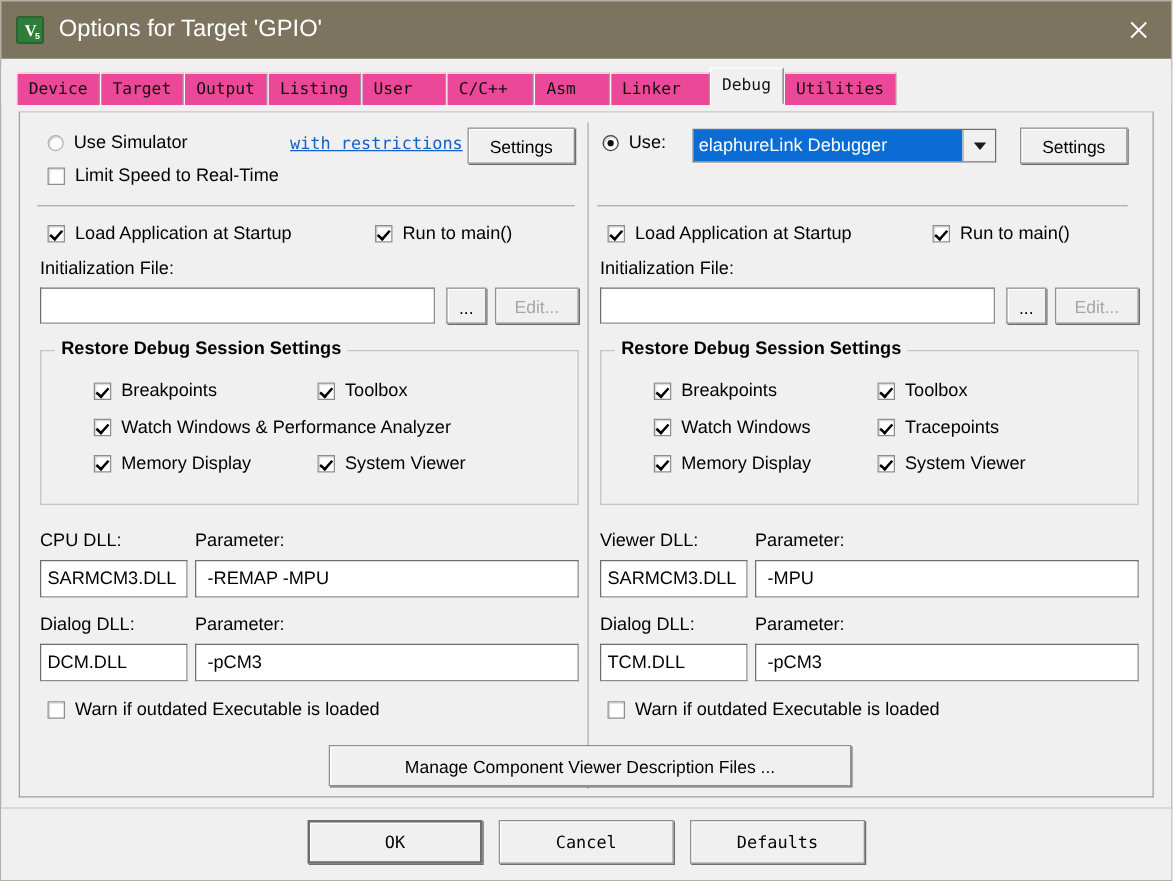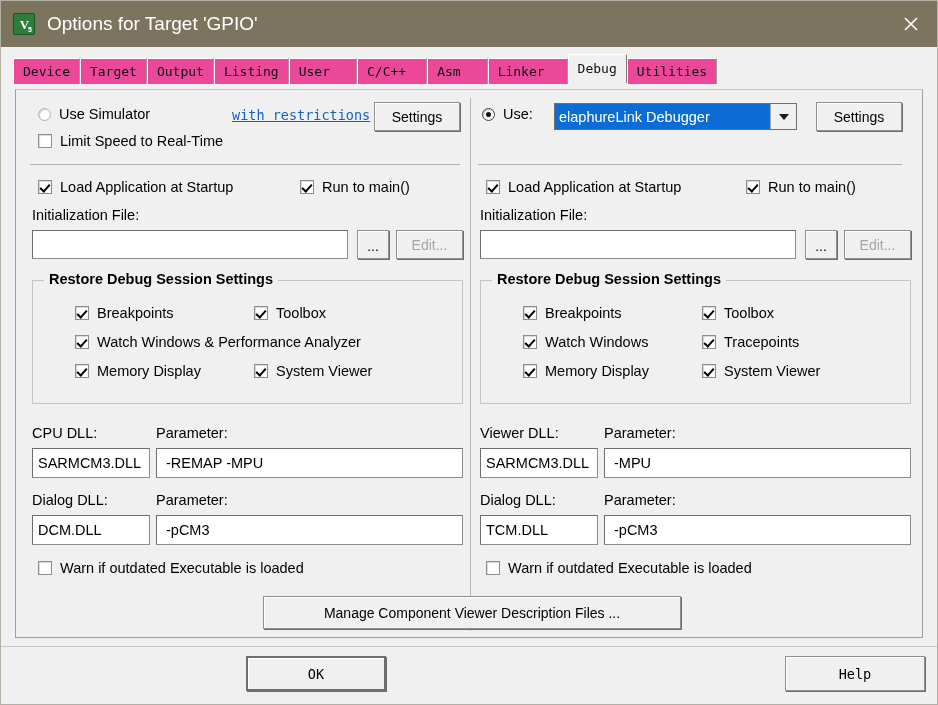--- a/index.html
+++ b/index.html
@@ -493,16 +493,17 @@
       </div>
 
       <div class="btn" style="left:247px; top:506px; width:418px; height:33px;">Manage Component Viewer Description Files ...</div>
 
     </div>
   </div>
 
   <div class="bottom-sep"></div>
   <div class="bottom-bar">
     <div class="btn mono" style="left:245px; top:9px; width:140px; height:35px; border:2px solid #6e6e6e;">OK</div>
-    <div class="btn mono" style="left:784px; top:9px; width:140px; height:35px;">Help</div>
+    <div class="btn mono" style="left:398px; top:9px; width:140px; height:35px;">Cancel</div>
+    <div class="btn mono" style="left:551px; top:9px; width:140px; height:35px;">Defaults</div>
   </div>
 
 </div>
 
 </body></html>

